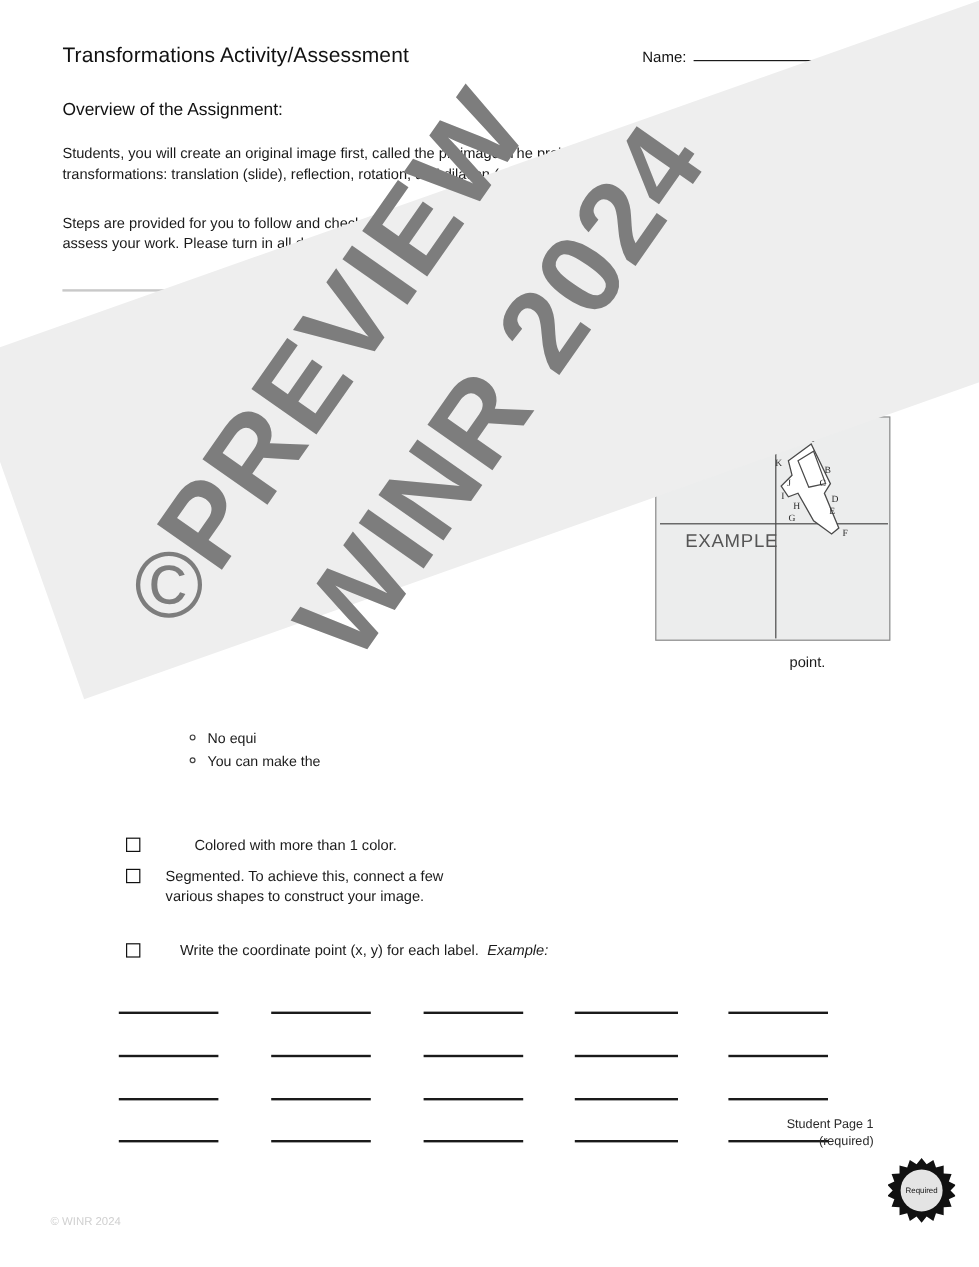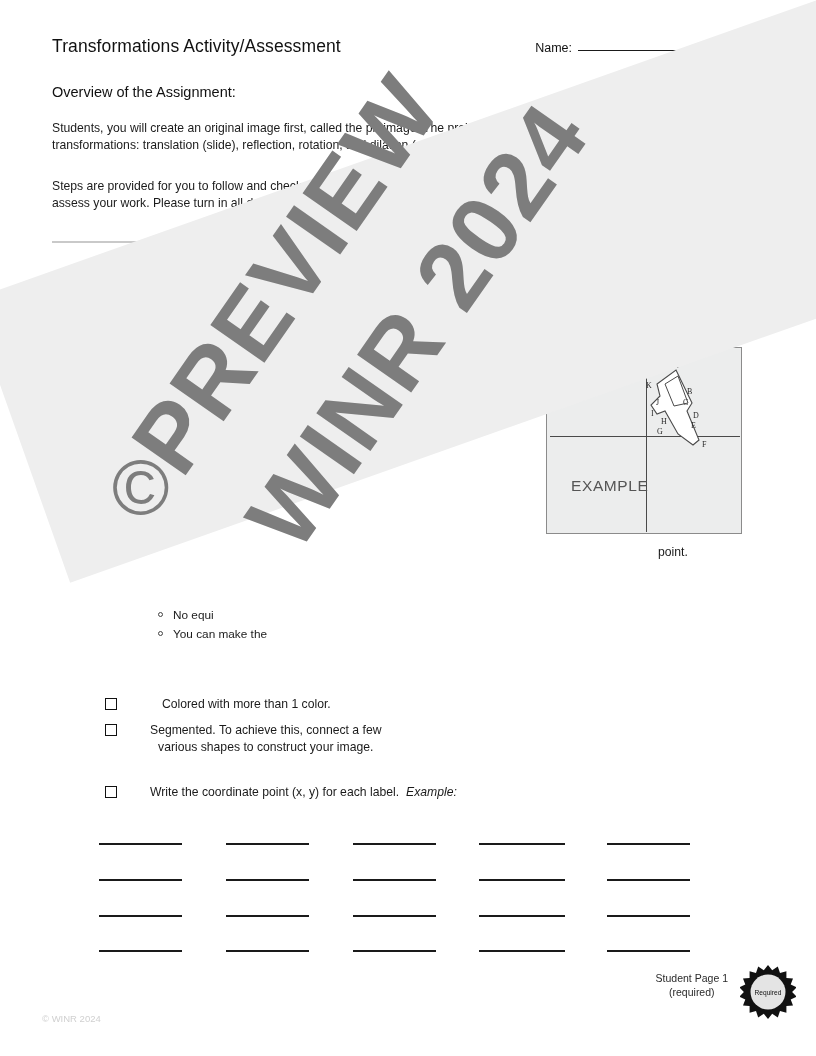--- a/index.html
+++ b/index.html
@@ -175,36 +175,35 @@
     width: 190px; height: 1.3px;
     background: #4a4a4a;
   }
   .example-word {
     position: absolute;
     left: 24px; top: 95px;
     font-size: 15.5px;
     color: #555;
     letter-spacing: 0.6px;
     font-family: "Liberation Sans", sans-serif;
-    margin-top: 34px;
   }
   .bolt-svg { position: absolute; left: 0; top: 0; }
 
   
   .ans-line {
     position: absolute;
     height: 1.6px;
     background: #1a1a1a;
   }
 
   
   .footer-note {
     position: absolute;
-    right: 88px; top: 971px;
-    text-align: center;
+    right: 88px; top: 930px;
+    text-align: right;
     font-size: 10.5px;
     line-height: 1.35;
     color: #2a2a2a;
     font-family: "Liberation Sans", sans-serif;
   }
   .seal {
     position: absolute;
     left: 740px; top: 964px;
     width: 56px; height: 56px;
   }
@@ -327,21 +326,21 @@
     </li>
   </ul>
 
   <div class="check-item" style="left:105px; top:696px; width:560px;gap:12px;">
     <span class="cbox"></span>
     <span class="check-text" style="margin-left:33px;">Colored with more than 1 color.</span>
   </div>
 
   <div class="check-item" style="left:105px; top:722px; width:560px;">
     <span class="cbox"></span>
-    <span class="check-text" style="margin-left:33px; white-space:pre-line;text-align:center;">Segmented. To achieve this, connect a few
+    <span class="check-text" style="margin-left:21px; white-space:pre-line;">Segmented. To achieve this, connect a few
 various shapes to construct your image.</span>
   </div>
 
   <div class="check-item" style="left:105px; top:784px; width:560px;">
     <span class="cbox"></span>
     <span class="check-text" style="margin-left:33px;">Write the coordinate point (x, y) for each label.</span>
     <span class="check-text" style="margin-left:7px; font-style:italic;">Example:</span>
   </div>
 
   <div class="ans-line" style="left:99px; top:843px; width:83px;"></div>

